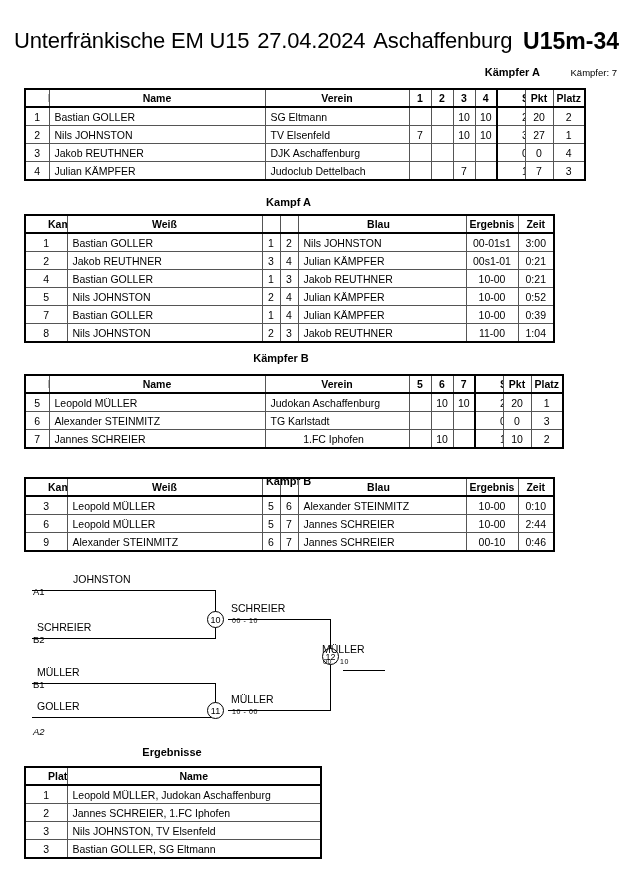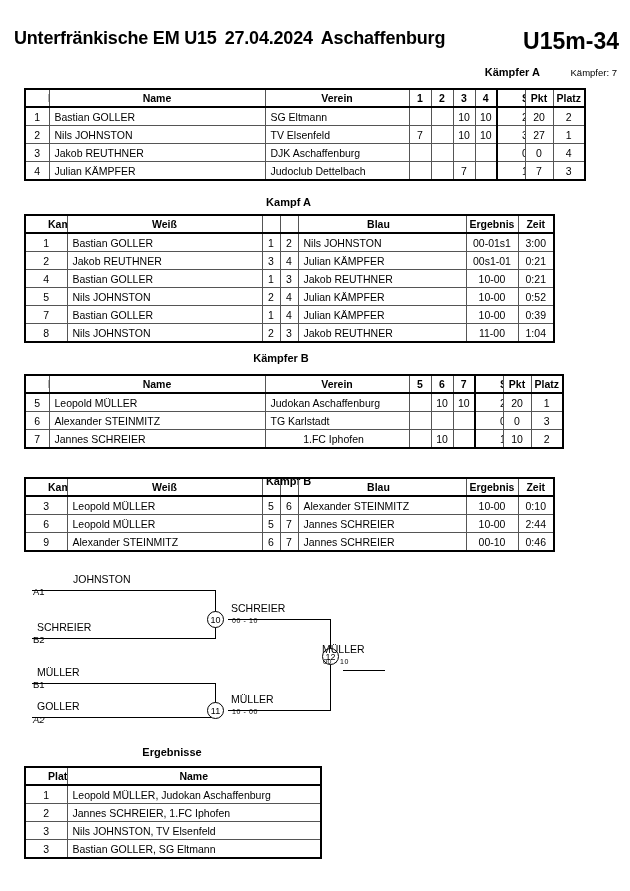--- a/index.html
+++ b/index.html
@@ -14,22 +14,22 @@
     font-family: "Liberation Sans", sans-serif;
     color: #000000;
     overflow: hidden;
   }
 
   
   .title {
     position: absolute;
     left: 14px;
     top: 28px;
-    font-size: 18px;
-    font-weight: bold;
+    font-size: 22px;
+    font-weight: normal;
     letter-spacing: -0.2px;
     white-space: nowrap;
   }
   .title .gap { display: inline-block; width: 8px; }
   .weight-class {
     position: absolute;
     right: 11px;
     top: 28px;
     font-size: 23px;
     font-weight: bold;
@@ -432,21 +432,21 @@
   <div class="bk-name" style="left:37px; top:13px;margin-left:36px;">JOHNSTON</div>
   <div class="bk-seed" style="left:33px; top:26px;">A1</div>
 
   <div class="bk-name" style="left:37px; top:61px;">SCHREIER</div>
   <div class="bk-seed" style="left:33px; top:74px;">B2</div>
 
   <div class="bk-name" style="left:37px; top:106px;">MÜLLER</div>
   <div class="bk-seed" style="left:33px; top:119px;">B1</div>
 
   <div class="bk-name" style="left:37px; top:140px;">GOLLER</div>
-  <div class="bk-seed" style="left:33px; top:154px;font-style:italic;">A2</div>
+  <div class="bk-seed" style="left:33px; top:166px;font-style:italic;">A2</div>
 
   <div class="bk-num" style="left:207px; top:51px;">10</div>
   <div class="bk-name" style="left:231px; top:42px;">SCHREIER</div>
   <div class="bk-score" style="left:232px; top:57px;">00 - 10</div>
 
   <div class="bk-num" style="left:207px; top:142px;">11</div>
   <div class="bk-name" style="left:231px; top:133px;">MÜLLER</div>
   <div class="bk-score" style="left:232px; top:148px;">10 - 00</div>
 
   <div class="bk-num" style="left:322px; top:88px;">12</div>

